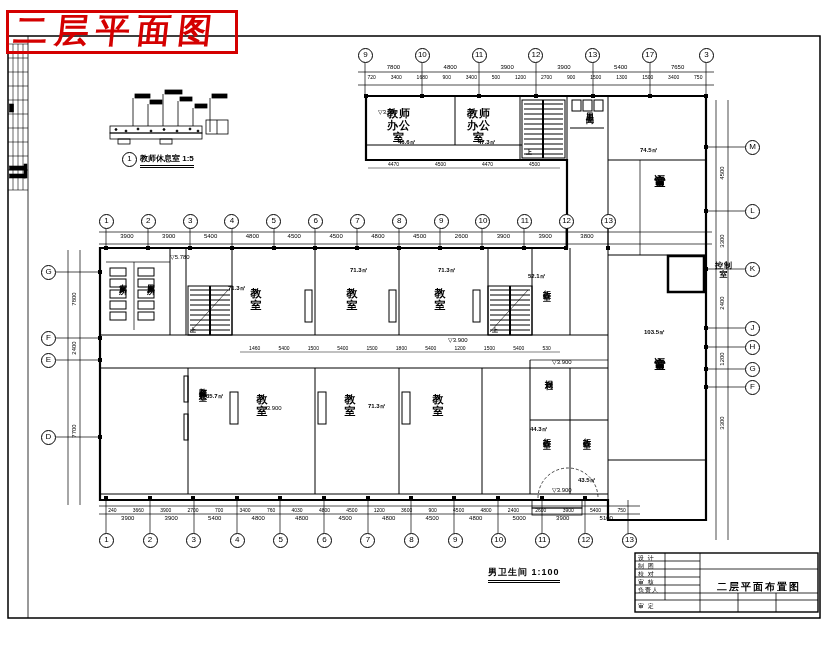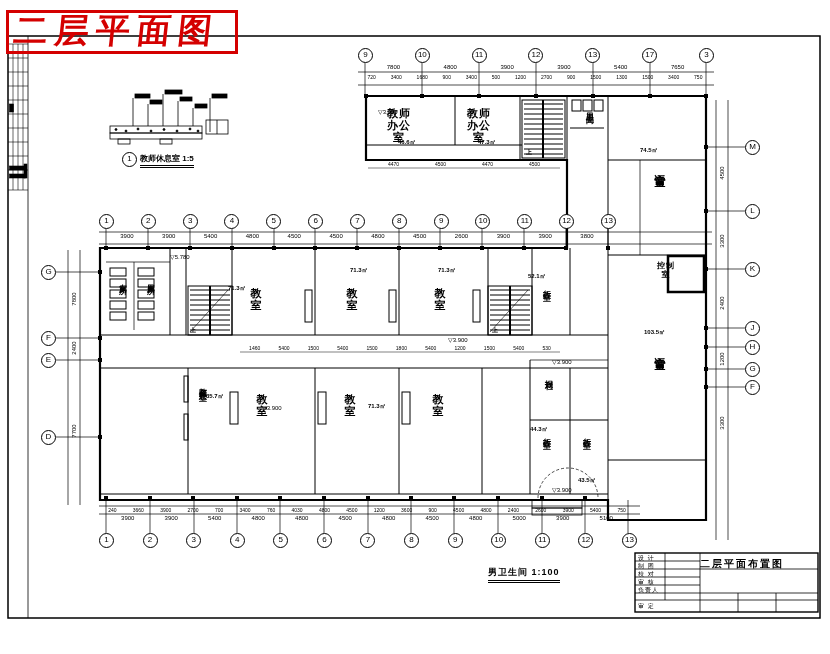--- a/index.html
+++ b/index.html
@@ -496,21 +496,21 @@
   <span class="t dim" style="left:707px;top:420px;width:30px;text-align:center;transform:rotate(-90deg);">3300</span>
 
   <div class="t room stack" style="left:382px;top:108px;width:34px;">教师办公室</div>
   <span class="t area" style="left:398px;top:138px;">46.6㎡</span>
   <div class="t room stack" style="left:462px;top:108px;width:34px;">教师办公室</div>
   <span class="t area" style="left:478px;top:138px;">47.3㎡</span>
   <div class="t room vt" style="left:583px;top:106px;font-size:8px;">男卫生间</div>
 
   <div class="t room vt" style="left:652px;top:165px;">语音室</div>
   <span class="t area" style="left:640px;top:146px;">74.5㎡</span>
-  <div class="t room stack" style="left:654px;top:262px;width:24px;font-size:8px;">控制室</div>
+  <div class="t room stack" style="left:712px;top:262px;width:24px;font-size:8px;">控制室</div>
   <div class="t room vt" style="left:652px;top:348px;">语音室</div>
   <span class="t area" style="left:644px;top:328px;">103.5㎡</span>
 
   <div class="t room vt" style="left:116px;top:278px;font-size:8px;">女厕所</div>
   <div class="t room vt" style="left:144px;top:278px;font-size:8px;">男厕所</div>
 
   <div class="t room stack" style="left:250px;top:288px;width:13px;">教室</div>
   <span class="t area" style="left:228px;top:284px;">71.3㎡</span>
   <div class="t room stack" style="left:346px;top:288px;width:13px;">教室</div>
   <span class="t area" style="left:350px;top:266px;">71.3㎡</span>
@@ -546,15 +546,15 @@
   <span class="t dlabel underlined" style="left:140px;top:153px;">教师休息室 1:5</span>
 
   <span class="t note underlined" style="left:488px;top:566px;">男卫生间 1:100</span>
 
   <span class="t tb-label" style="left:638px;top:554px;">设 计</span>
   <span class="t tb-label" style="left:638px;top:562px;">制 图</span>
   <span class="t tb-label" style="left:638px;top:570px;">校 对</span>
   <span class="t tb-label" style="left:638px;top:578px;">审 核</span>
   <span class="t tb-label" style="left:638px;top:586px;">负责人</span>
   <span class="t tb-label" style="left:638px;top:602px;">审 定</span>
-  <span class="t tb-title" style="left:700px;top:557px;width:118px;">二层平面布置图</span>
+  <span class="t tb-title" style="left:700px;top:580px;width:118px;text-align:center;">二层平面布置图</span>
 
 </div>
 
 </body></html>

